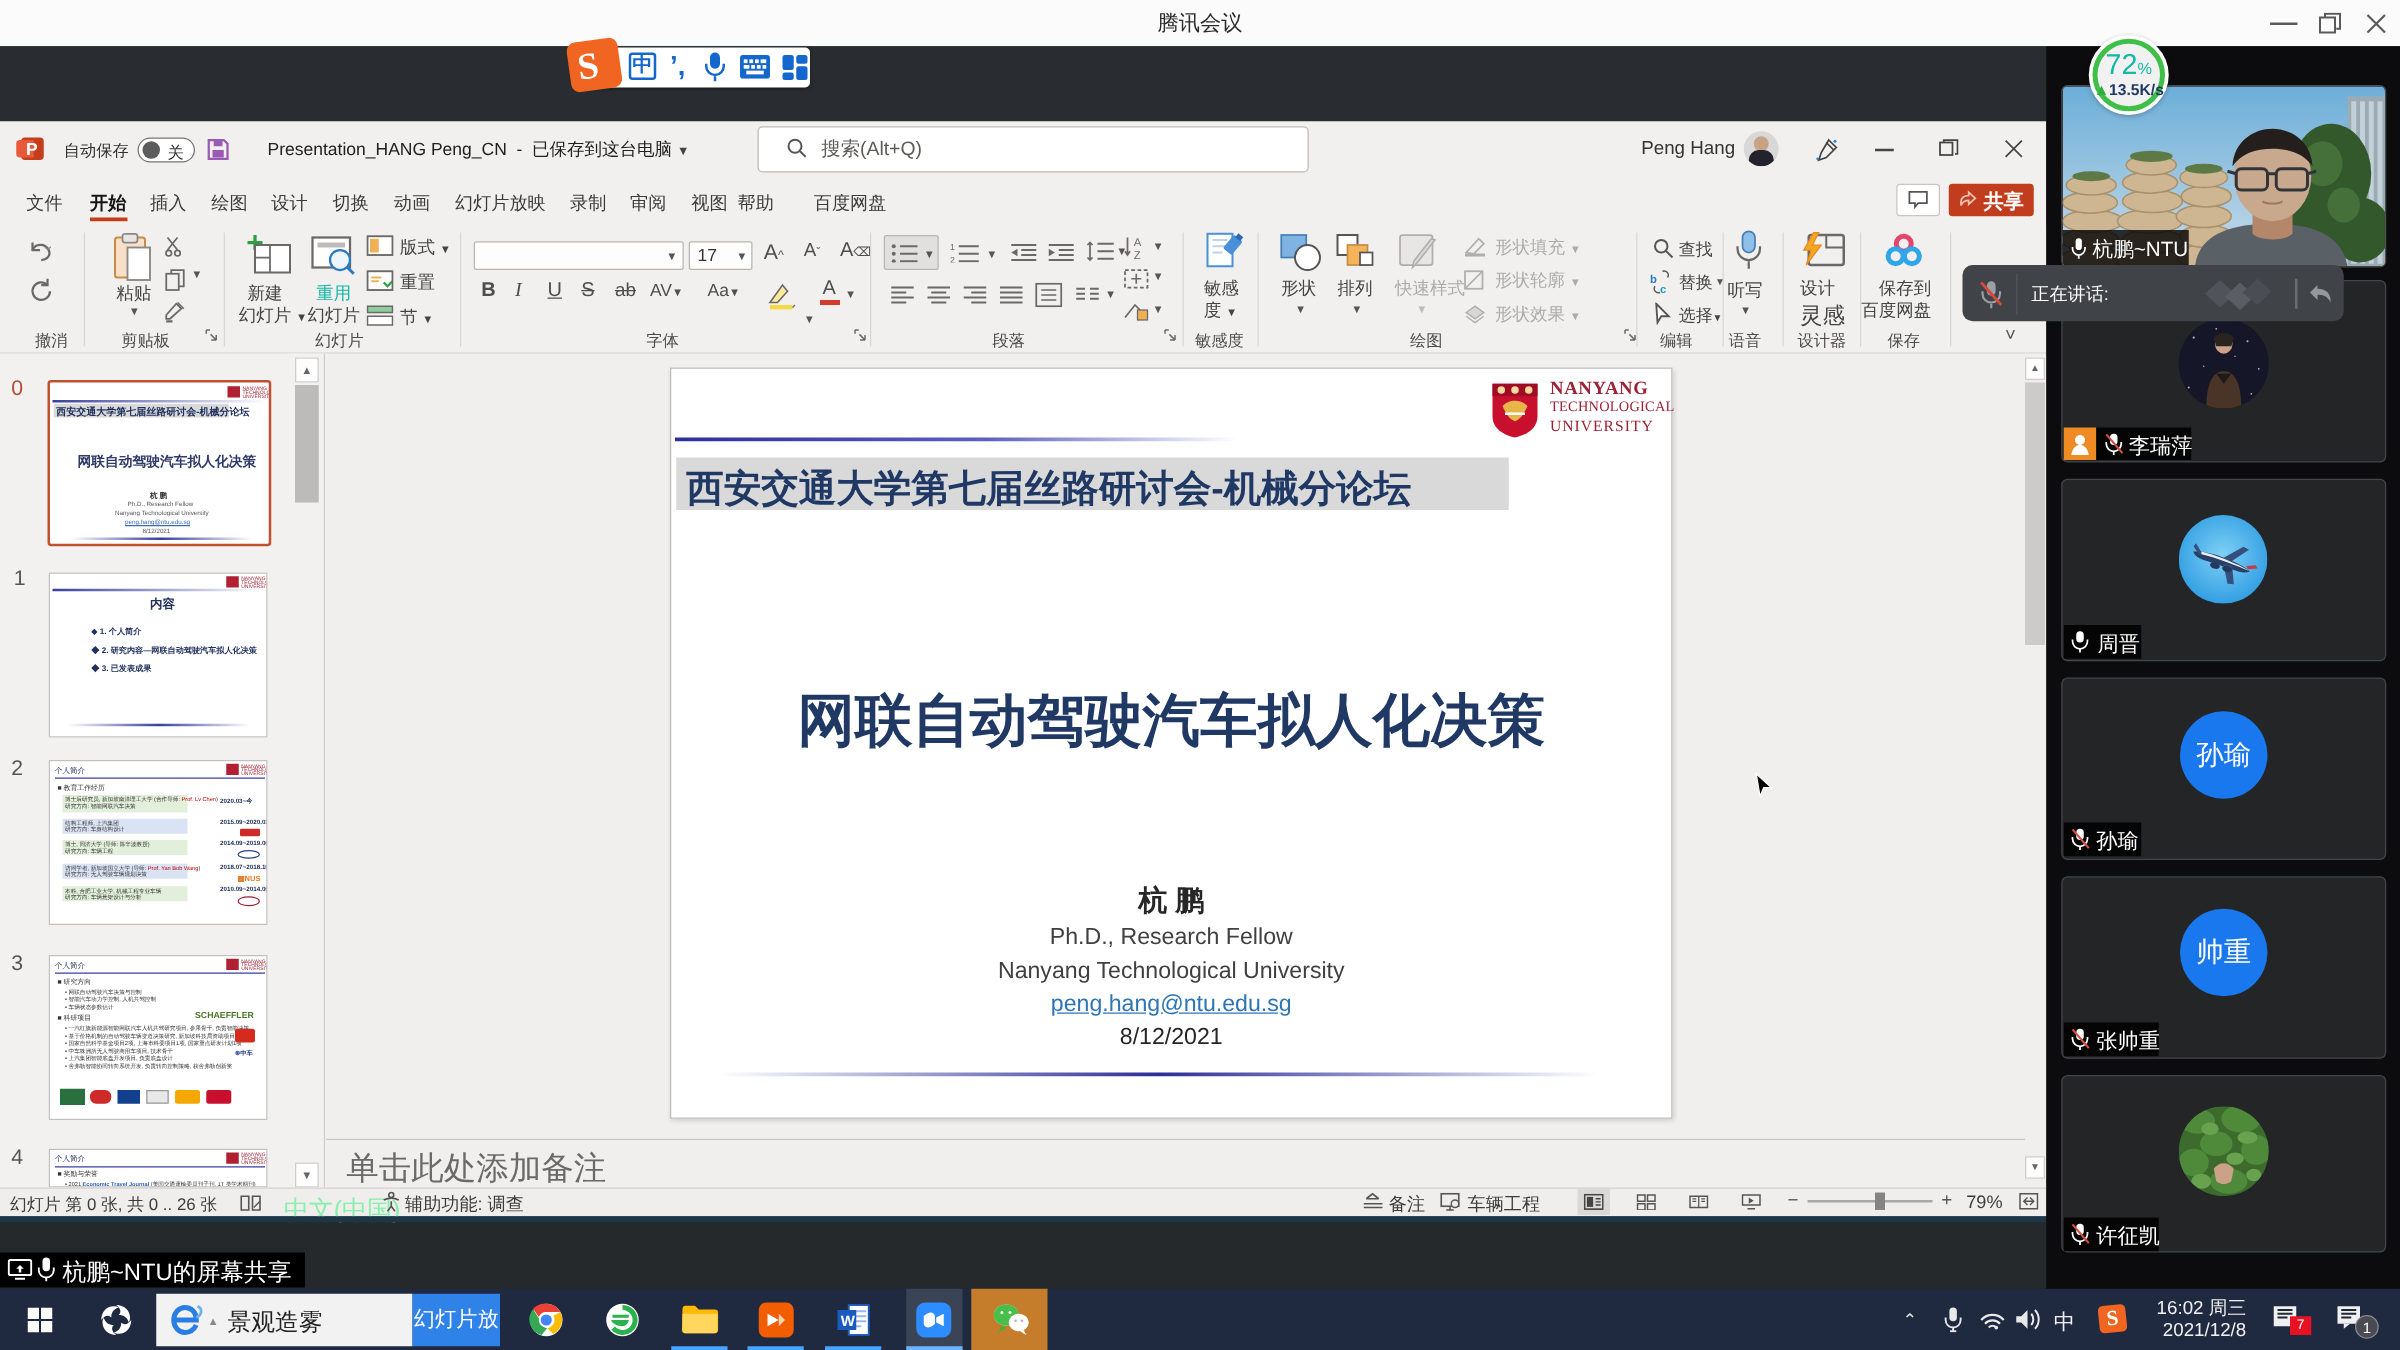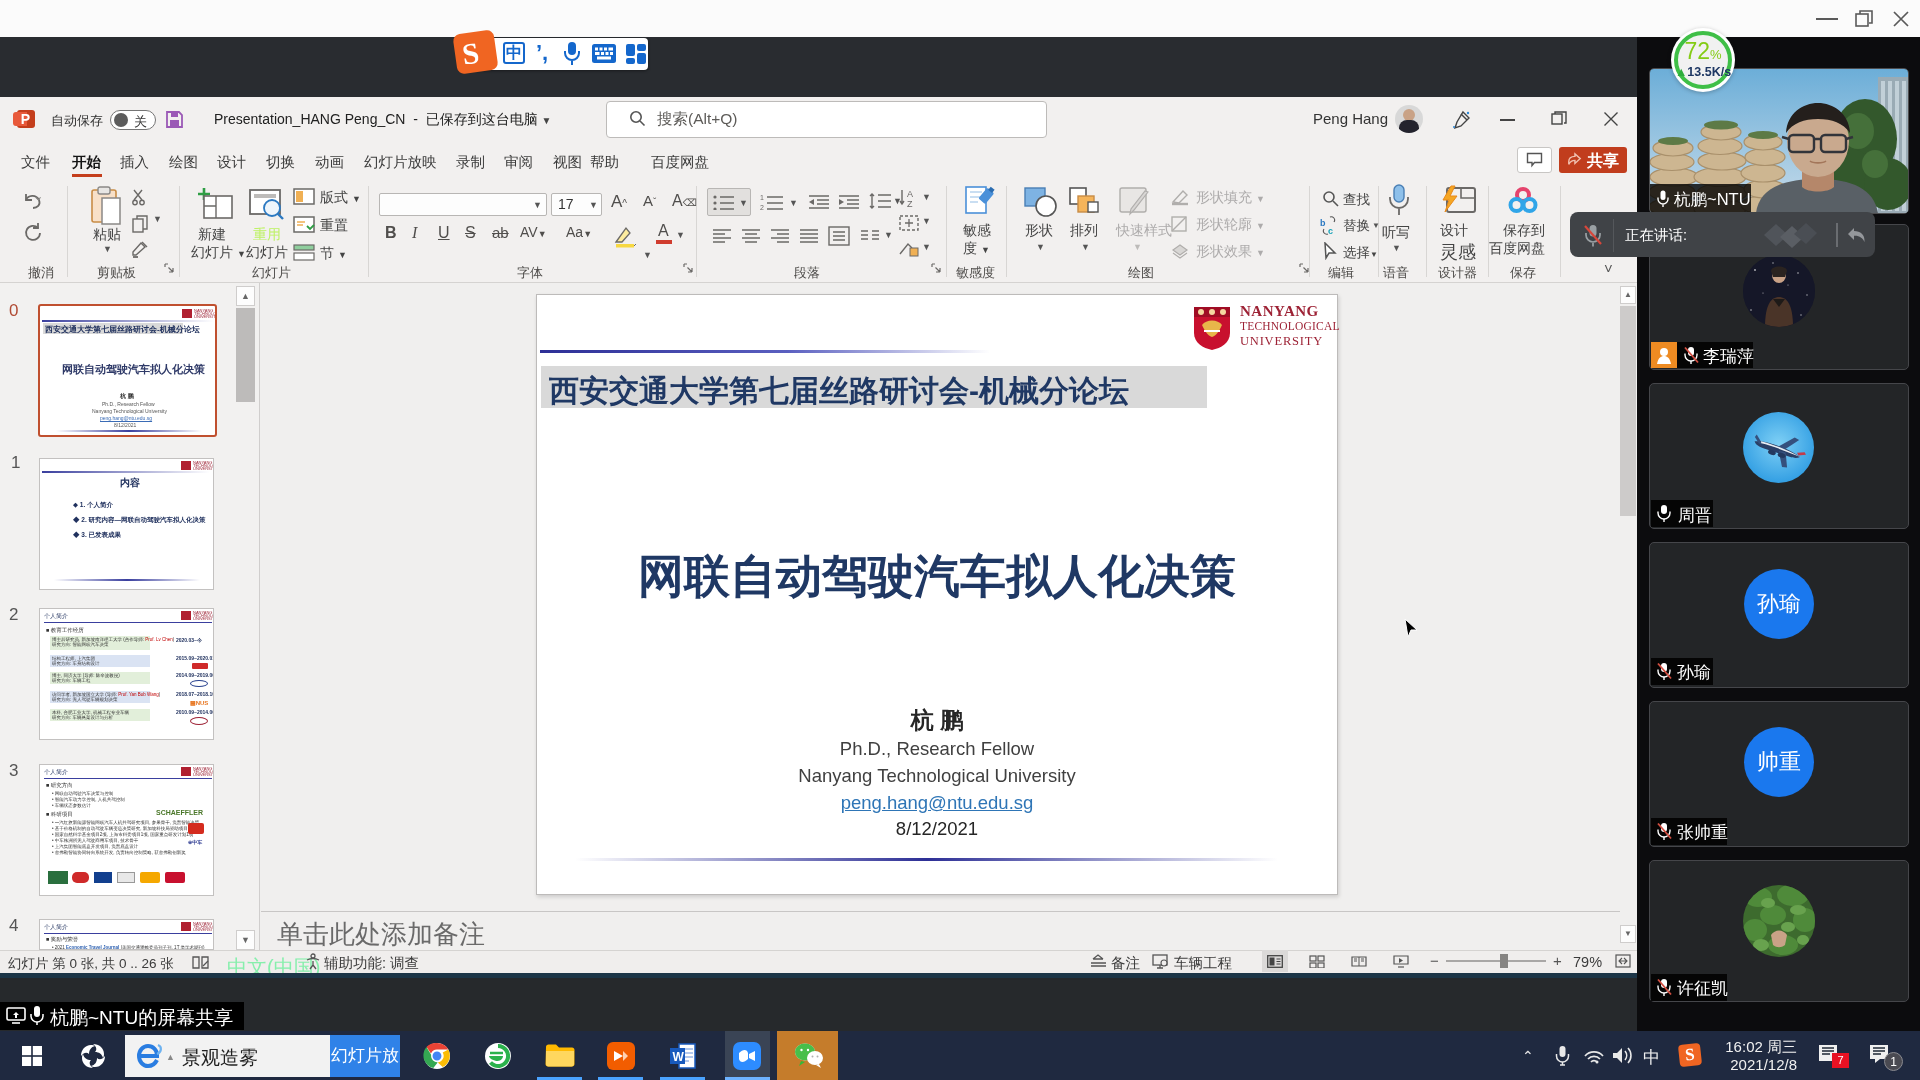--- a/index.html
+++ b/index.html
@@ -6,20 +6,21 @@
 font-family:"Liberation Sans",sans-serif;}
 *{box-sizing:border-box;}
 .abs{position:absolute;}
 #stage{position:relative;width:1920px;height:1080px;background:#27292c;}
 </style>
 </head>
 <body>
 <div id="stage">
 
 <div class="abs" style="left:0;top:0;width:1920px;height:37px;background:#fbfbfb;"></div>
+<div class="abs" style="left:0;top:0;width:1920px;height:37px;text-align:center;line-height:37px;font-size:17px;color:#2b2b2b;">腾讯会议</div>
 <div class="abs" style="left:1816px;top:18px;width:22px;height:2px;background:#5a5a5a;"></div>
 <svg class="abs" style="left:1855px;top:10px" width="18" height="18" viewBox="0 0 18 18">
       <rect x="1" y="4" width="12" height="12" fill="none" stroke="#5a5a5a" stroke-width="1.6"></rect>
       <path d="M5 4V1h12v12h-3" fill="none" stroke="#5a5a5a" stroke-width="1.6"></path>
     </svg>
 <svg class="abs" style="left:1892px;top:10px" width="18" height="18" viewBox="0 0 18 18">
       <path d="M2 2l14 14M16 2L2 16" stroke="#5a5a5a" stroke-width="1.7"></path>
     </svg>
 
 <div class="abs" style="left:0;top:37px;width:1637px;height:60px;background:#292c30;"></div>
@@ -199,21 +200,21 @@
       <path d="M20 10v22M8 20h12" stroke="#6b6967" stroke-width="1.4"></path>
     </svg>
 <div class="abs" style="left:198px;top:226px;font-size:14px;color:#444;">新建</div>
 <div class="abs" style="left:191px;top:244px;font-size:14px;color:#444;">幻灯片 <span style="font-size:9px;">▼</span></div>
 <svg class="abs" style="left:248px;top:186px" width="38" height="36" viewBox="0 0 38 36">
       <rect x="2" y="4" width="30" height="24" fill="#fff" stroke="#6b6967" stroke-width="1.8"></rect>
       <rect x="6" y="8" width="22" height="4" fill="#bdbbb9"></rect>
       <circle cx="24" cy="22" r="8" fill="#eef5fb" stroke="#2b79c2" stroke-width="1.8"></circle>
       <path d="M30 28l5 5" stroke="#2b79c2" stroke-width="2.4"></path>
     </svg>
-<div class="abs" style="left:253px;top:226px;font-size:14px;color:#bef264;">重用</div>
+<div class="abs" style="left:253px;top:226px;font-size:14px;color:#14b8a6;">重用</div>
 <div class="abs" style="left:246px;top:244px;font-size:14px;color:#444;">幻灯片</div>
 <svg class="abs" style="left:293px;top:188px" width="22" height="17" viewBox="0 0 22 17">
       <rect x="1" y="1" width="20" height="15" fill="#fff" stroke="#6b6967" stroke-width="1.5"></rect>
       <rect x="3" y="3" width="7" height="11" fill="#f0b054"></rect>
     </svg>
 <div class="abs" style="left:320px;top:189px;font-size:14px;color:#444;">版式 <span style="font-size:9px;">▼</span></div>
 <svg class="abs" style="left:293px;top:216px" width="22" height="17" viewBox="0 0 22 17">
       <rect x="1" y="1" width="20" height="15" fill="#fff" stroke="#6b6967" stroke-width="1.5"></rect>
       <path d="M4 6h8M4 9h6" stroke="#f0b054" stroke-width="1.5"></path>
       <path d="M14 10l3 3 4-4" stroke="#2e9e44" stroke-width="1.8" fill="none"></path>
@@ -808,21 +809,21 @@
  <svg class="abs" style="left:7px;top:121px" width="12" height="18" viewBox="0 0 12 18">
         <rect x="3.5" y="0.5" width="5" height="9.5" rx="2.5" fill="#fff"></rect>
         <path d="M1 7.5v1.5a5 5 0 0 0 10 0V7.5" fill="none" stroke="#fff" stroke-width="1.4"></path>
         <path d="M6 14.5v2.5" stroke="#fff" stroke-width="1.4"></path>
       </svg>
  <div class="abs" style="left:24px;top:120px;font-size:16.5px;color:#fff;">杭鹏~NTU</div>
 </div>
 
 <div class="abs" style="left:1671px;top:28px;width:64px;height:64px;border-radius:50%;background:#fff;box-shadow:0 1px 4px rgba(0,0,0,.25);z-index:22;"></div>
 <div class="abs" style="left:1674px;top:31px;width:58px;height:58px;border-radius:50%;background:#f1f1f1;border:4.5px solid #3fbf47;z-index:22;"></div>
-<div class="abs" style="left:1671px;top:38px;width:64px;text-align:center;font-size:23px;color:#84cc16;z-index:23;">72<span style="font-size:13px;">%</span></div>
+<div class="abs" style="left:1671px;top:38px;width:64px;text-align:center;font-size:23px;color:#14b8a6;z-index:23;">72<span style="font-size:13px;">%</span></div>
 <div class="abs" style="left:1671px;top:65px;width:64px;text-align:center;font-size:12.5px;color:#1f3864;font-weight:bold;z-index:23;"><span style="color:#2fae3c;">▲</span>13.5K/s</div>
 
 <div class="abs" style="left:1570px;top:212px;width:305px;height:45px;background:#404347;border-radius:8px;z-index:20;"></div>
 <svg class="abs" style="left:1583px;top:224px;z-index:21" width="20" height="23" viewBox="0 0 20 23">
       <rect x="6.5" y="1" width="7" height="11.5" rx="3.5" fill="#9aA0a4"></rect>
       <path d="M3 9v2a7 7 0 0 0 14 0V9" fill="none" stroke="#9aa0a4" stroke-width="1.7"></path>
       <path d="M10 19v3.5" stroke="#9aa0a4" stroke-width="1.7"></path>
       <path d="M2 2l16 18" stroke="#d7473b" stroke-width="2.2"></path>
     </svg>
 <div class="abs" style="left:1613px;top:219px;width:1px;height:33px;background:#54575b;z-index:21;"></div>

